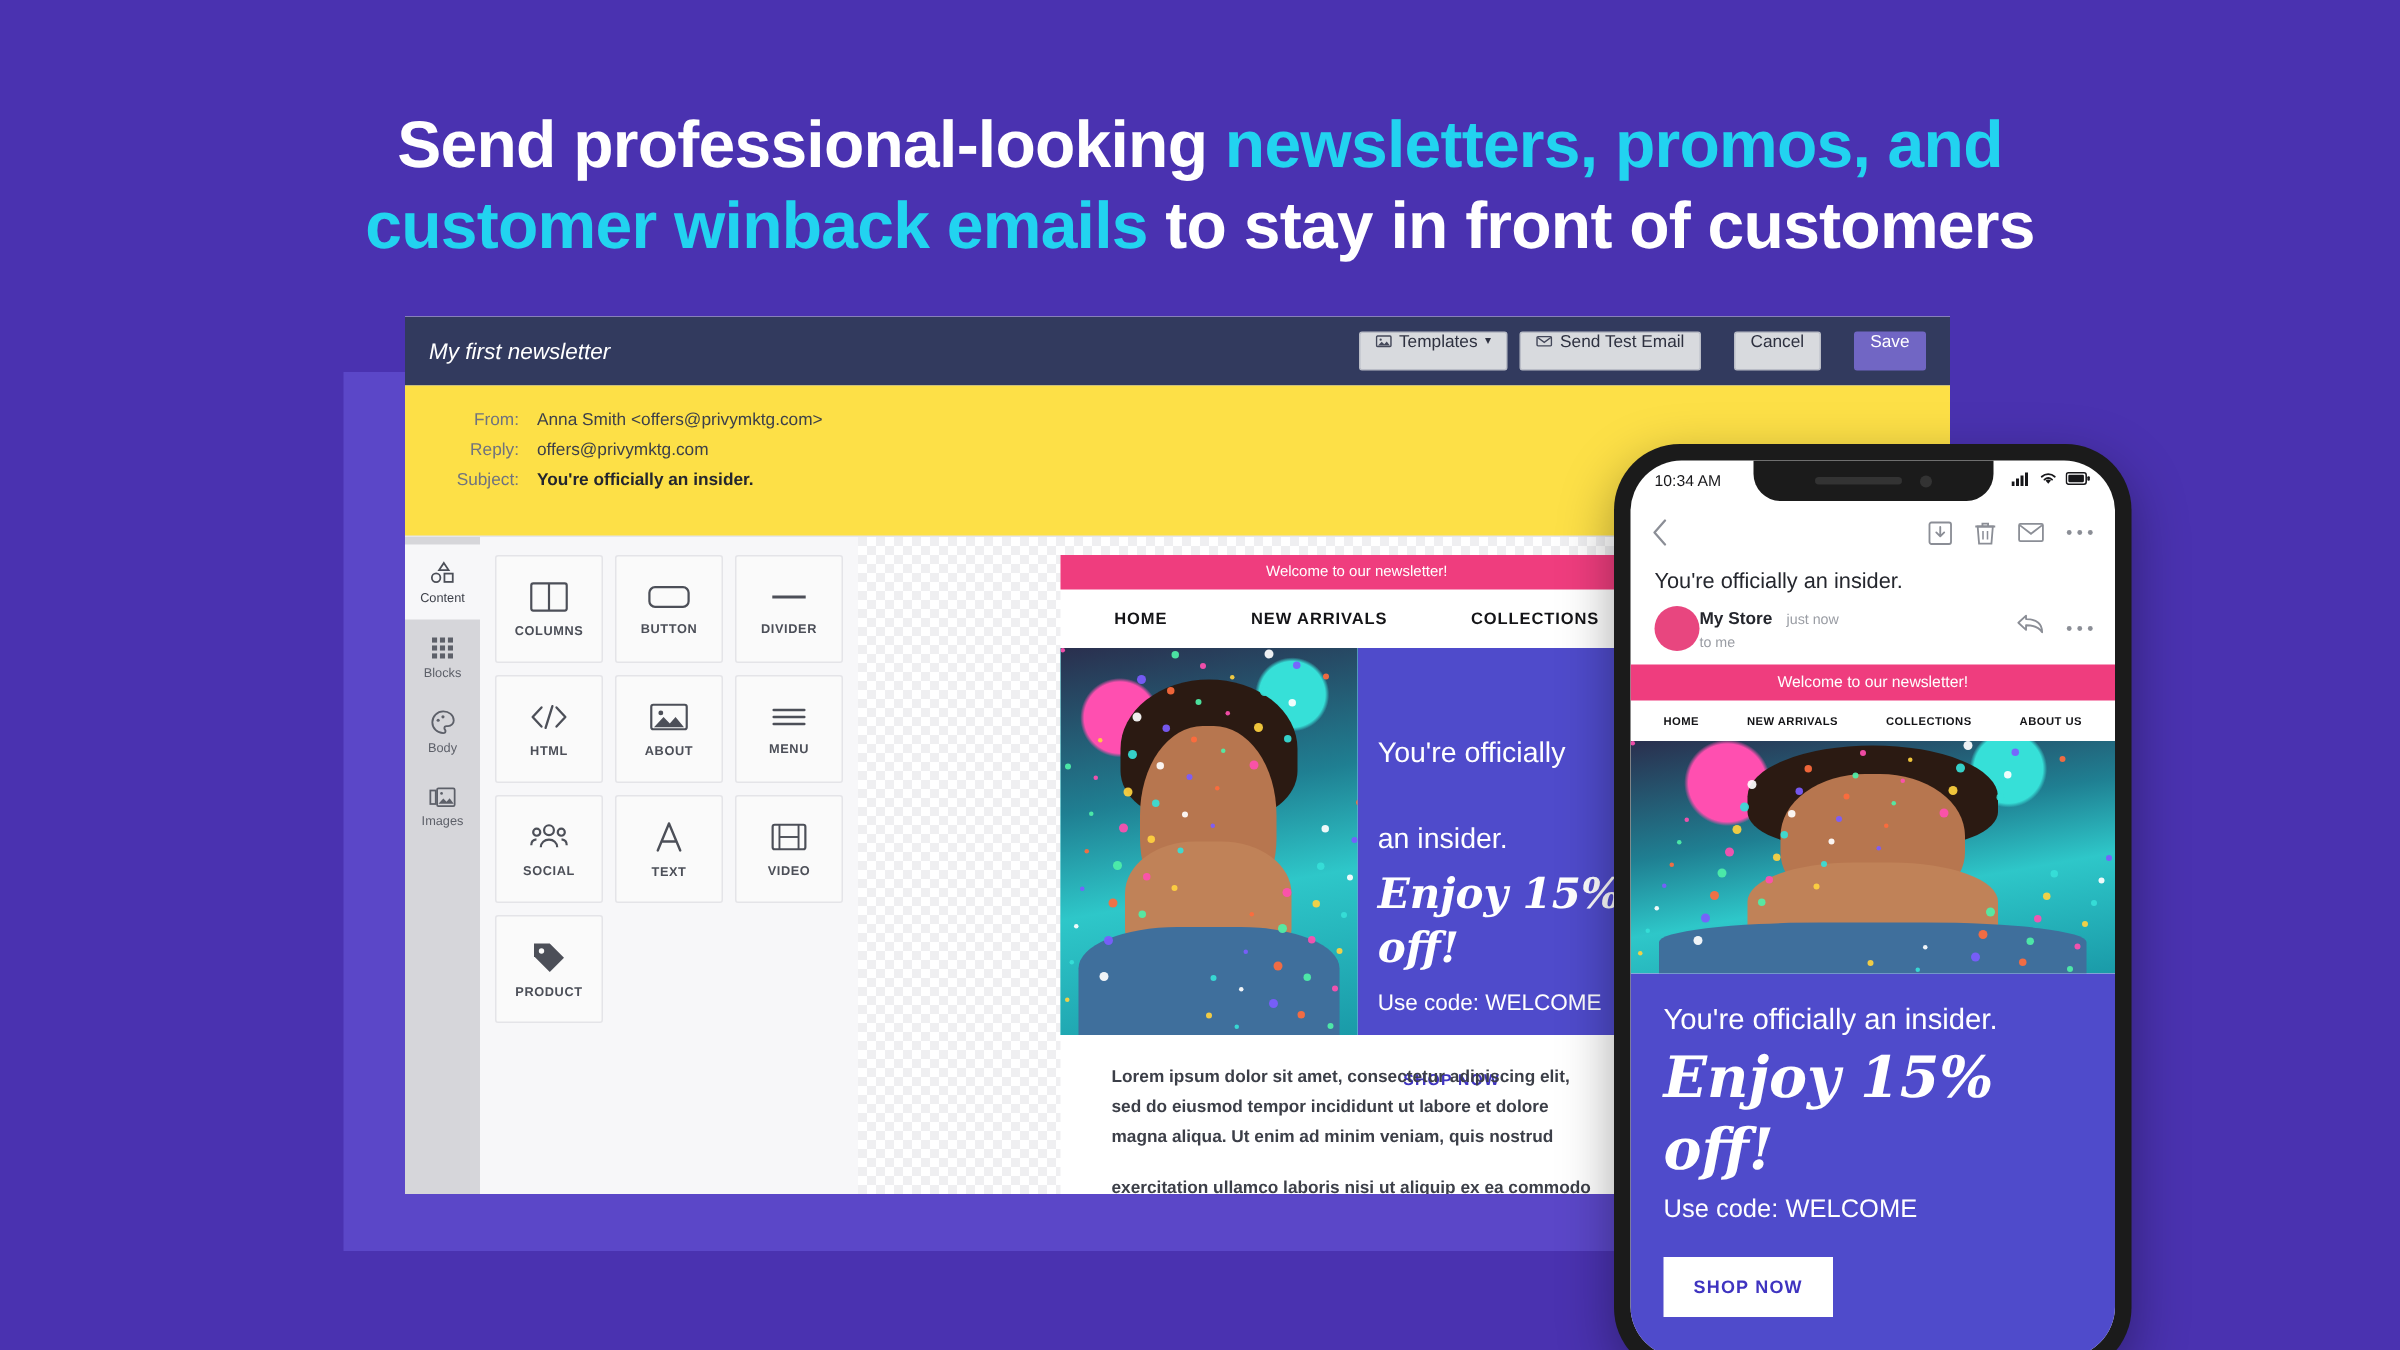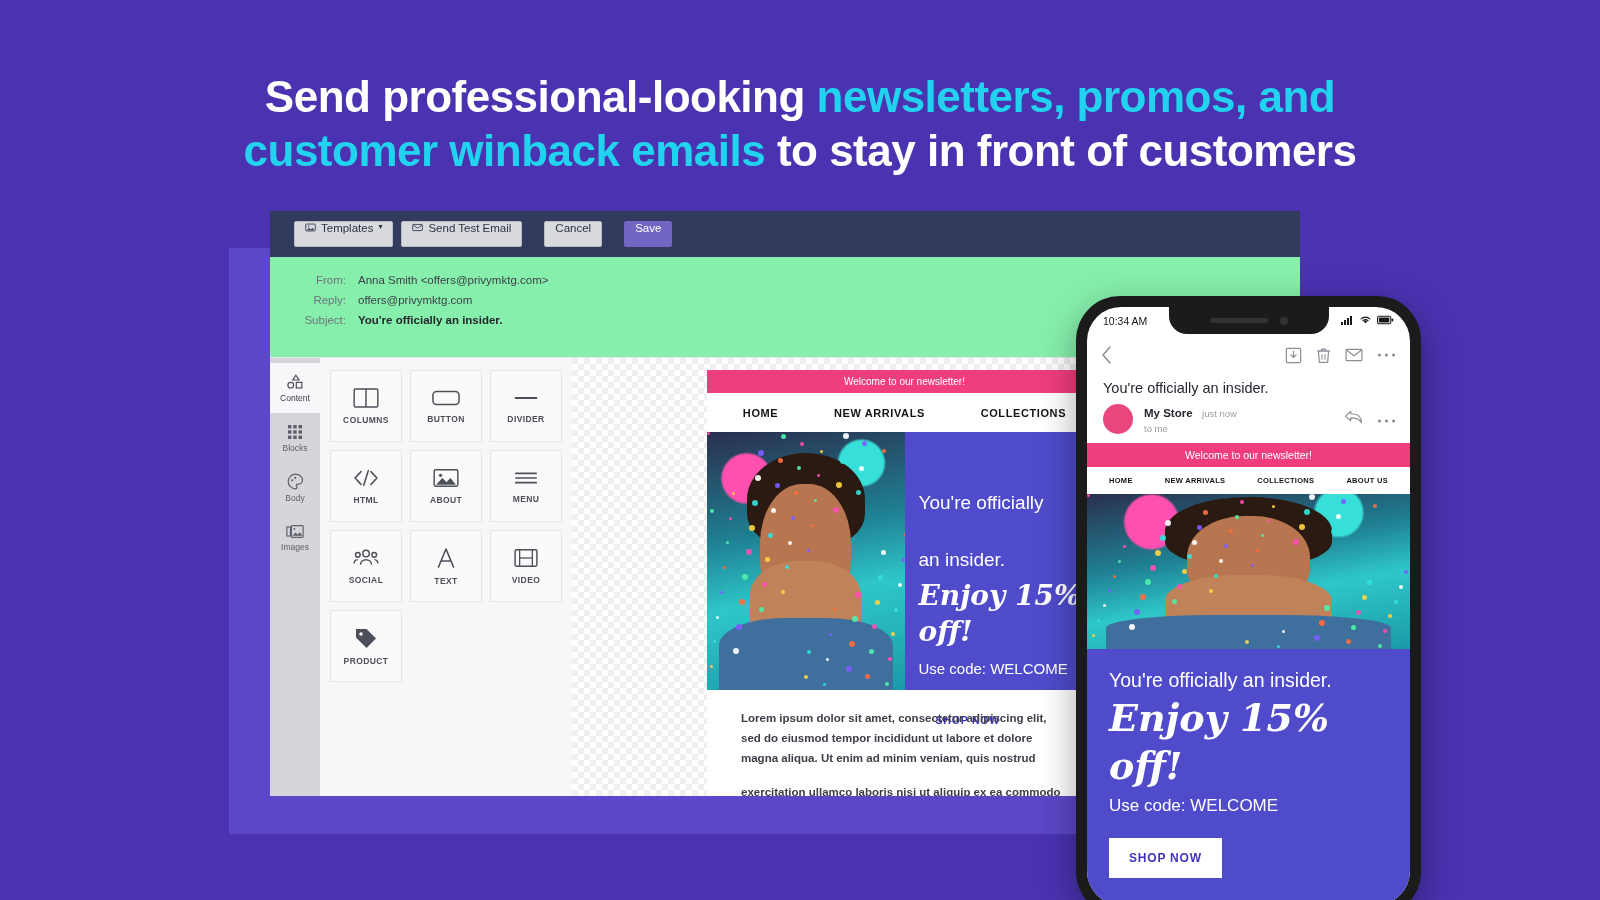--- a/index.html
+++ b/index.html
@@ -57,21 +57,21 @@
     border-radius: 2px; white-space: nowrap;
   }
   .tb-btn.plain { background: #d8dade; }
   .tb-btn.primary {
     background: #7166c4; border-color: #7166c4; color: #fff;
   }
   .tb-btn .ico { display: inline-flex; }
 
   
   .mail-meta {
-    background: #86efac;
+    background: #fde047;
     border-bottom: 1px solid #e6e6ea;
     padding: 13px 0 13px 0;
     height: 101px;
   }
   .meta-row { display: flex; font-size: 11.5px; line-height: 20px; }
   .meta-label {
     width: 88px; text-align: right; color: #70737e;
     padding-right: 12px; flex: none;
   }
   .meta-value { color: #3d4049; }
@@ -234,21 +234,21 @@
   .mail-subject {
     font-size: 14.5px; color: #25272e; padding: 4px 16px 7px 16px;
   }
   .sender-row {
     display: flex; align-items: center; padding: 0 14px 9px 16px;
   }
   .avatar {
     width: 30px; height: 30px; border-radius: 50%;
     background: #e8467f; flex: none;
   }
-  .sender-info { margin-left: 11px; flex: 1; }
+  .sender-info { flex: 1; }
   .sender-name { font-size: 11.5px; color: #24262d; font-weight: bold; display: inline; }
   .sender-time { font-size: 9.5px; color: #9a9da4; margin-left: 5px; }
   .sender-to { font-size: 9.5px; color: #9a9da4; margin-top: 2px; }
   .sender-actions { display: flex; gap: 14px; color: #8b8e96; }
 
   .m-banner {
     background: #ef3d7e; color: #fff; text-align: center;
     font-size: 10.5px; padding: 6px 0;
   }
   .m-nav {
@@ -281,20 +281,21 @@
   <div>
     <span class="accent">customer winback emails</span><span> to stay in front of customers</span>
   </div>
 </div>
 
 <div class="offset-card"></div>
 
 <div class="editor">
 
   <div class="editor-topbar">
+    <div class="editor-title">My first newsletter</div>
 
     <div class="tb-btn plain">
       <span class="ico">
         <svg width="11" height="11" viewBox="0 0 16 16">
             <rect x="1" y="3" width="14" height="10" rx="1" fill="none" stroke="#44485a" stroke-width="1.4"></rect>
             <circle cx="5" cy="6.5" r="1.1" fill="#44485a"></circle>
             <path d="M2.5 12l3.5-3.6 2.5 2.4 2.4-2.6 3 3.8z" fill="#44485a"></path>
           </svg>
       </span>
       <span>Templates</span>

